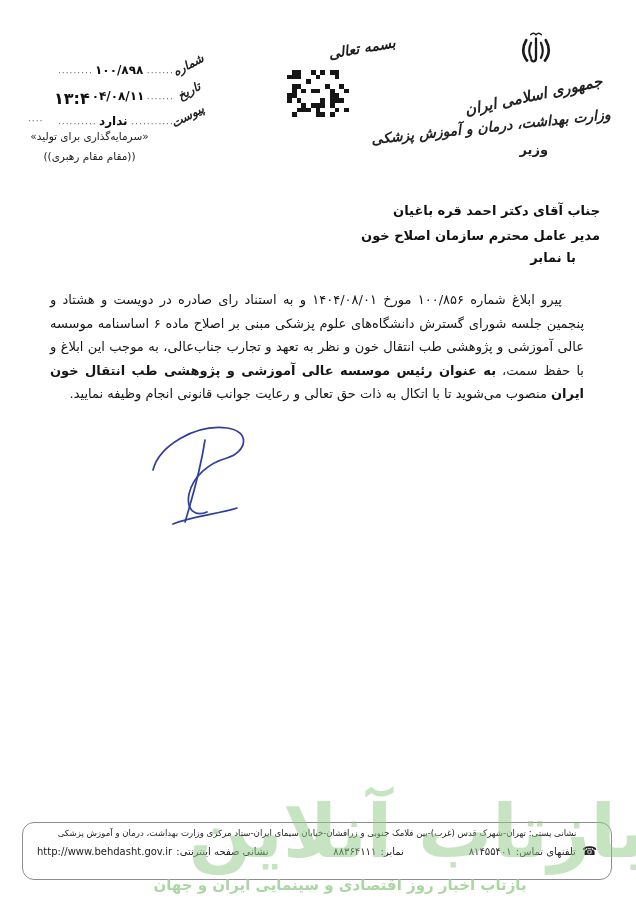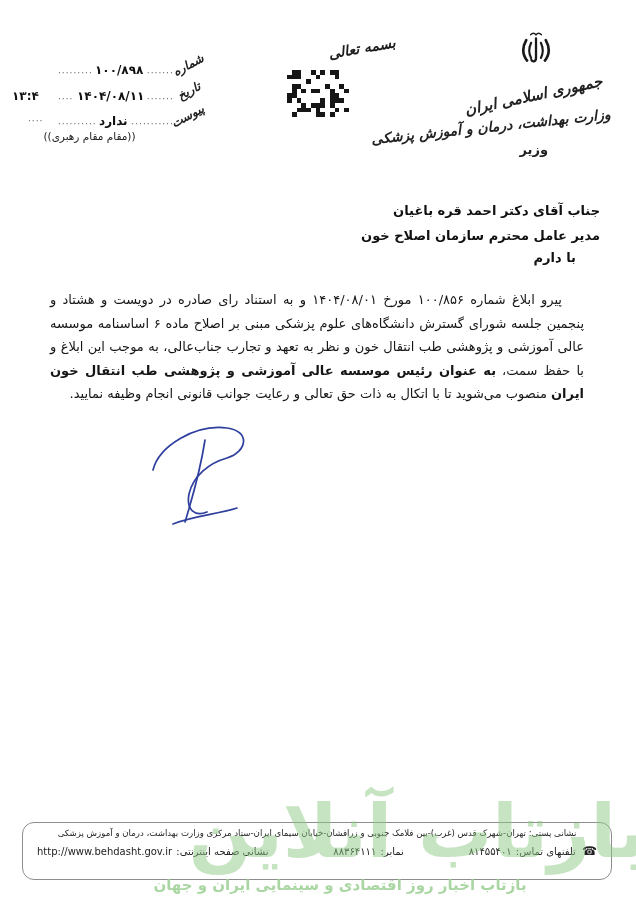--- a/index.html
+++ b/index.html
@@ -14,21 +14,21 @@
   .republic{right:34px;top:72px;font-size:15px;transform:rotate(-12deg);transform-origin:right center;letter-spacing:1px;}
   .ministry{right:26px;top:106px;font-size:14px;transform:rotate(-6deg);transform-origin:right center;}
   .minister{right:88px;top:142px;font-size:13px;transform:none;font-style:normal;}
   .bismillah{position:absolute;left:328px;top:40px;font-style:italic;font-weight:bold;font-size:14px;transform:rotate(-10deg);direction:rtl;white-space:nowrap;}
   .qr{position:absolute;left:287px;top:70px;width:62px;height:47px;display:grid;grid-template-columns:repeat(13,1fr);grid-auto-rows:1fr;}
   .qr i{display:block;background:#161616;}
   
   .meta-label{position:absolute;font-style:italic;font-weight:bold;font-size:12px;transform:rotate(-28deg);direction:rtl;color:#222;}
   .meta-value{position:absolute;font-weight:bold;font-size:12px;direction:rtl;color:#111;white-space:nowrap;}
   .meta-dots{position:absolute;font-size:9px;color:#666;letter-spacing:1px;white-space:nowrap;}
-  .meta-time{position:absolute;font-weight:bold;font-size:12px;direction:ltr;color:#111;}
+  .meta-time{position:absolute;font-weight:bold;font-size:16px;direction:ltr;color:#111;margin-left:42px;}
   .slogan{position:absolute;left:12px;top:126px;width:155px;text-align:center;direction:rtl;font-size:10.5px;color:#222;line-height:20px;}
   
   .recipient{position:absolute;right:36px;top:198px;direction:rtl;text-align:right;font-weight:bold;font-size:13px;line-height:25px;color:#111;}
   .salutation{position:absolute;right:60px;top:250px;direction:rtl;font-weight:bold;font-size:13px;color:#111;}
   .body-text{position:absolute;right:36px;top:272px;width:566px;direction:rtl;text-align:justify;font-size:13px;line-height:23.5px;color:#161616;}
   .body-text p{margin:16px;}
   .body-text .p1{text-indent:22px;}
   .body-text .bold{font-weight:bold;}
   
   .sig-name{position:absolute;left:113px;top:462px;font-weight:bold;font-size:13px;direction:rtl;white-space:nowrap;color:#111;}
@@ -221,29 +221,30 @@
   <div class="meta-dots" style="left:58px;top:94px;">······························</div>
   <div class="meta-value" style="left:74px;top:89px;background:#fff;padding:0 3px;">۱۴۰۴/۰۸/۱۱</div>
   <div class="meta-time" style="left:10px;top:89px;background:#fff;padding:0 2px;">۱۳:۴</div>
 
   <div class="meta-label" style="left:170px;top:109px;">پیوست</div>
   <div class="meta-dots" style="left:58px;top:119px;">······························</div>
   <div class="meta-value" style="left:96px;top:114px;background:#fff;padding:0 3px;">ندارد</div>
   <div class="meta-dots" style="left:28px;top:116px;">····</div>
 
   <div class="slogan">
+    <div>«سرمایه‌گذاری برای تولید»</div>
     <div>((مقام مقام رهبری))</div>
   </div>
 
   <div class="recipient">
     <div>جناب آقای دکتر احمد قره باغیان</div>
     <div>مدیر عامل محترم سازمان اصلاح خون</div>
   </div>
 
-  <div class="salutation">با دارم</div>
+  <div class="salutation">با نمابر</div>
 
   <div class="body-text">
     <p class="p1"><span>پیرو ابلاغ شماره ۱۰۰/۸۵۶ مورخ ۱۴۰۴/۰۸/۰۱ و به استناد رای صادره در دویست و هشتاد و پنجمین جلسه شورای گسترش دانشگاه‌های علوم پزشکی مبنی بر اصلاح ماده ۶ اساسنامه موسسه عالی آموزشی و پژوهشی طب انتقال خون و نظر به تعهد و تجارب جناب‌عالی، به موجب این ابلاغ و با حفظ سمت، </span><span class="bold">به عنوان رئیس موسسه عالی آموزشی و پژوهشی طب انتقال خون ایران</span><span> منصوب می‌شوید تا با اتکال به ذات حق تعالی و رعایت جوانب قانونی انجام وظیفه نمایید.</span></p>
   </div>
 
   <div class="sig-scribble">
     <svg viewBox="0 0 130 120" width="130" height="120" aria-hidden="true">
       <g fill="none" stroke="#2e3f9e" stroke-width="1.7" stroke-linecap="round">
         <path d="M18,52 C24,28 60,6 92,10 C116,13 112,34 92,40 C74,45 58,58 54,76 C51,92 60,99 72,94"></path>
         <path d="M70,22 C66,48 58,78 50,104"></path>

